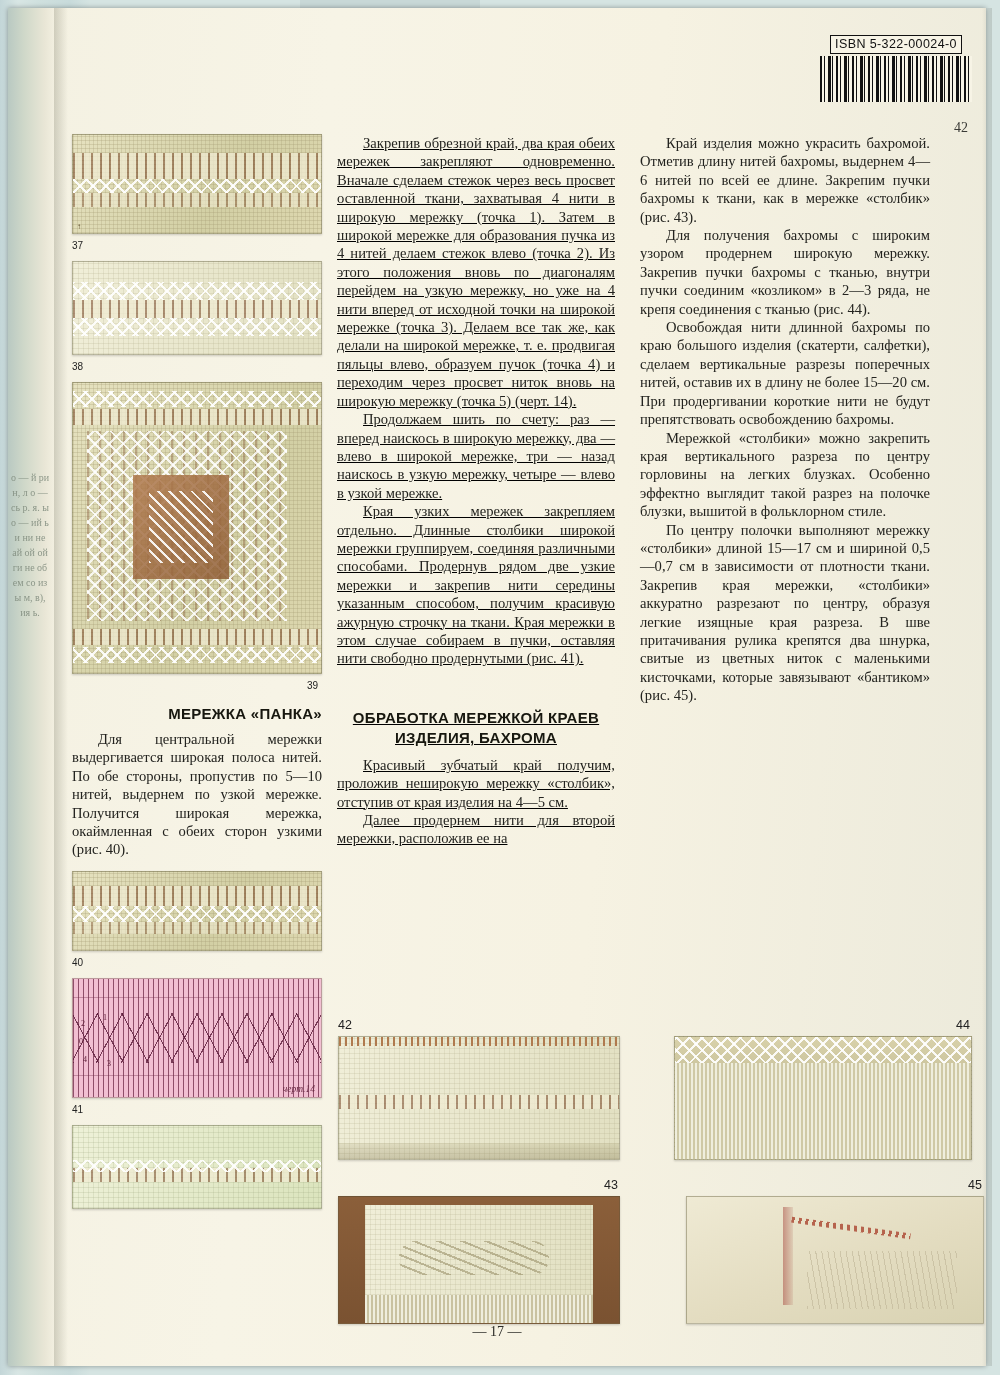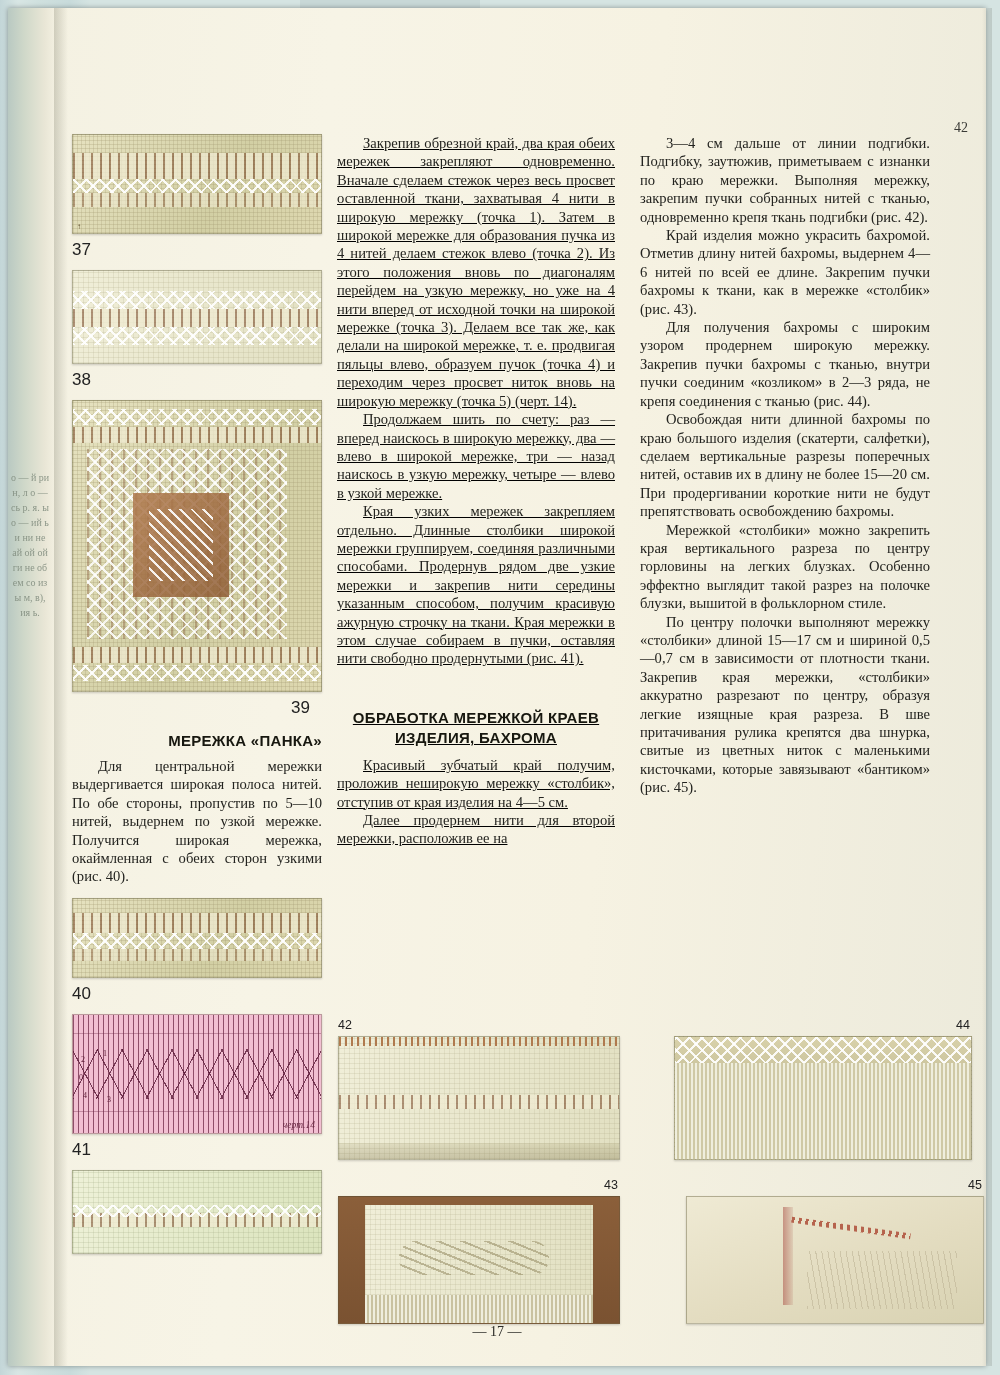--- a/index.html
+++ b/index.html
@@ -80,21 +80,21 @@
   h2.head.center{text-align:center;line-height:20px;}
   .fig{
     position:relative;
     margin:0 0 6px 0;
     border:1px solid rgba(90,85,60,.35);
     box-shadow:0 1px 2px rgba(0,0,0,.18);
     overflow:hidden;
   }
   .fignum{
     font-family:"Liberation Sans", sans-serif;
-    font-size:17px;color:#222;margin:2px 12px 10px 0;
+    font-size:10px;color:#222;margin:2px 4px 10px 0;
   }
   .fignum.right{text-align:right;}
   .fignum.left{text-align:left;}
   
   .linen{
     background-color:#ded9b8;
     background-image:
       repeating-linear-gradient(0deg,rgba(160,150,110,.28) 0px,rgba(160,150,110,.28) 1px,transparent 1px,transparent 4px),
       repeating-linear-gradient(90deg,rgba(160,150,110,.25) 0px,rgba(160,150,110,.25) 1px,transparent 1px,transparent 4px),
       linear-gradient(120deg,#e6e2c0,#d2cfa4 60%,#ded8b0);
@@ -174,20 +174,24 @@
   }
 </style>
 </head>
 <body>
 
 <div class="scan-bg"></div>
 <div class="tape"></div>
 
 <div class="page">
 
+  <div class="barcode-wrap">
+    <div class="isbn">ISBN 5-322-00024-0</div>
+    <div class="barcode"></div>
+  </div>
   <div class="page-corner-num">42</div>
 
   <div class="columns">
 
     <div class="col col1">
 
       <div class="fig linen" style="height:98px;">
         <div class="drawn-band" style="top:18px;height:26px;"></div>
         <div class="zigzag" style="top:44px;"></div>
         <div class="drawn-band" style="top:58px;height:14px;opacity:.8;"></div>
@@ -260,21 +264,20 @@
       <p class="body">Продолжаем шить по счету: раз — вперед наискось в широкую мережку, два — влево в широкой мережке, три — назад наискось в узкую мережку, четыре — влево в узкой мережке.</p>
       <p class="body">Края узких мережек закрепляем отдельно. Длинные столбики широкой мережки группируем, соединяя различными способами. Продернув рядом две узкие мережки и закрепив нити середины указанным способом, получим красивую ажурную строчку на ткани. Края мережки в этом случае собираем в пучки, оставляя нити свободно продернутыми (рис. 41).</p>
 
       <h2 class="head center" style="margin-top:40px;">ОБРАБОТКА МЕРЕЖКОЙ КРАЕВ ИЗДЕЛИЯ, БАХРОМА</h2>
 
       <p class="body">Красивый зубчатый край получим, проложив неширокую мережку «столбик», отступив от края изделия на 4—5 см.</p>
       <p class="body">Далее продернем нити для второй мережки, расположив ее на</p>
     </div>
 
     <div class="col col3">
-      <p class="body">3—4 см дальше от линии подгибки. Подгибку, заутюжив, приметываем с изнанки по краю мережки. Выполняя мережку, закрепим пучки собранных нитей с тканью, одновременно крепя ткань подгибки (рис. 42).</p>
       <p class="body">Край изделия можно украсить бахромой. Отметив длину нитей бахромы, выдернем 4—6 нитей по всей ее длине. Закрепим пучки бахромы к ткани, как в мережке «столбик» (рис. 43).</p>
       <p class="body">Для получения бахромы с широким узором продернем широкую мережку. Закрепив пучки бахромы с тканью, внутри пучки соединим «козликом» в 2—3 ряда, не крепя соединения с тканью (рис. 44).</p>
       <p class="body">Освобождая нити длинной бахромы по краю большого изделия (скатерти, салфетки), сделаем вертикальные разрезы поперечных нитей, оставив их в длину не более 15—20 см. При продергивании короткие нити не будут препятствовать освобождению бахромы.</p>
       <p class="body">Мережкой «столбики» можно закрепить края вертикального разреза по центру горловины на легких блузках. Особенно эффектно выглядит такой разрез на полочке блузки, вышитой в фольклорном стиле.</p>
       <p class="body">По центру полочки выполняют мережку «столбики» длиной 15—17 см и шириной 0,5—0,7 см в зависимости от плотности ткани. Закрепив края мережки, «столбики» аккуратно разрезают по центру, образуя легкие изящные края разреза. В шве притачивания рулика крепятся два шнурка, свитые из цветных ниток с маленькими кисточками, которые завязывают «бантиком» (рис. 45).</p>
     </div>
   </div>
 
   <div class="bottom-figs">
 

